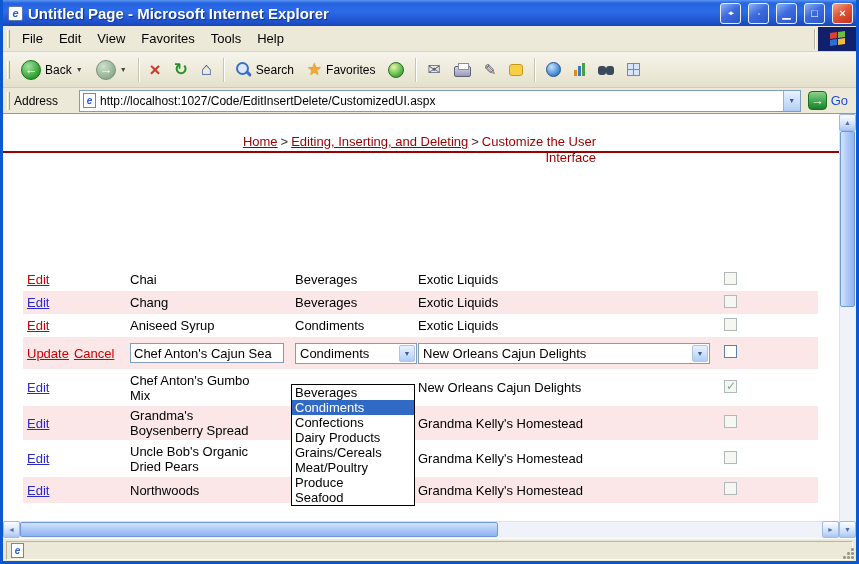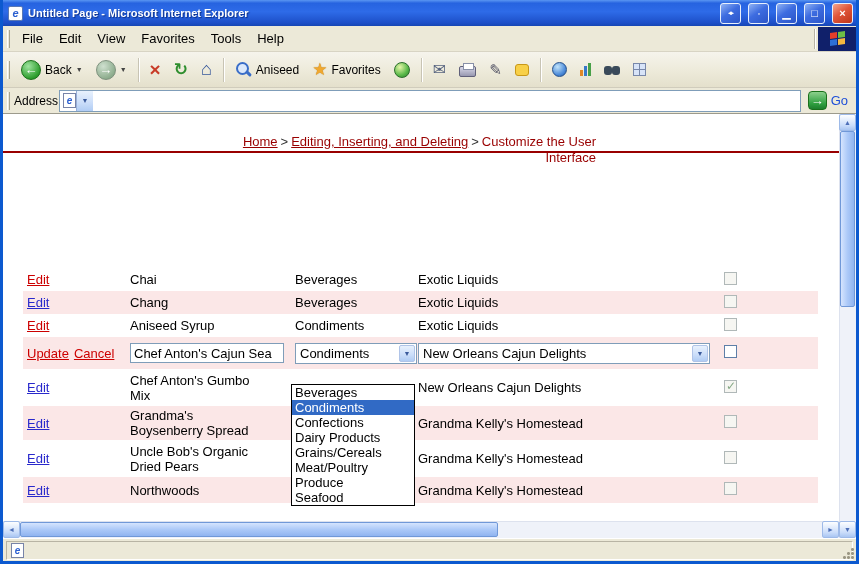--- a/index.html
+++ b/index.html
@@ -6,21 +6,21 @@
   body { font-family: "Liberation Sans", "DejaVu Sans", sans-serif; background:#555; }
 
   .window { position:relative; width:859px; height:564px; border:3px solid #0C59CF; border-top:none;
             background:#ECE9D8; display:flex; flex-direction:column; overflow:hidden; }
 
   
   .titlebar { height:26px; flex:0 0 26px; display:flex; align-items:center; padding:0 3px 0 5px; gap:5px;
     background: linear-gradient(180deg,#5A96F2 0%,#2663E0 12%,#2E6BE8 45%,#1D4FC8 88%,#1646B4 100%); }
   .title-ico { width:15px; height:15px; background:#fff; border:1px solid #5A78B4; border-radius:2px;
     color:#2B5FD0; font-size:11px; font-weight:bold; font-style:italic; line-height:13px; text-align:center; }
-  .title-text { color:#fff; font-weight:bold; font-size:11px; text-shadow:1px 1px 1px #0B2F8A; flex:1;
+  .title-text { color:#fff; font-weight:bold; font-size:15px; text-shadow:1px 1px 1px #0B2F8A; flex:1;
     white-space:nowrap; overflow:hidden; }
   .winbtn { width:21px; height:21px; border:1px solid #E8F0FC; border-radius:3px; margin-left:2px;
     display:flex; align-items:center; justify-content:center; color:#fff; font-size:11px; font-weight:bold;
     background: linear-gradient(145deg,#8FB2F4 0%,#3D6CE0 45%,#2B55C8 100%); }
   .winbtn.small-glyph { font-size:7px; letter-spacing:-1px; }
   .winbtn.close { background: linear-gradient(145deg,#F4A68E 0%,#E0563A 45%,#BE3419 100%); }
 
   
   .menubar { height:26px; flex:0 0 26px; display:flex; align-items:center; padding-left:3px;
     background:#ECE9D8; border-bottom:1px solid #D8D4C4; }
@@ -72,21 +72,21 @@
   .binoc::before, .binoc::after { content:""; position:absolute; top:0; width:8px; height:9px;
     background:#3A4A5A; border-radius:3px; }
   .binoc::before{left:0} .binoc::after{right:0}
   .grid-ico { width:13px; height:13px; border:1px solid #7888AA; background:
     linear-gradient(90deg, transparent 5px, #7888AA 5px, #7888AA 6px, transparent 6px),
     linear-gradient(0deg, transparent 5px, #7888AA 5px, #7888AA 6px, transparent 6px), #D8E4F8; }
 
   
   .addressbar { height:26px; flex:0 0 26px; display:flex; align-items:center; padding:0 4px 0 3px;
     background:#ECE9D8; border-bottom:1px solid #9C9A8C; }
-  .addr-label { font-size:12px; color:#000; margin-right:1px; }
+  .addr-label { font-size:12px; color:#000; margin-right:21px; }
   .addr-input { flex:1; height:22px; background:#fff; border:1px solid #7F9DB9; display:flex; align-items:center;
     padding-left:3px; position:relative; }
   .page-ico { width:13px; height:15px; background:#fff; border:1px solid #7884A8; flex:0 0 13px;
     color:#2B5FD0; font-size:10px; font-weight:bold; font-style:italic; line-height:13px; text-align:center; }
   .addr-url { font-size:12px; color:#000; padding-left:4px; flex:1; white-space:nowrap; overflow:hidden; }
   .addr-drop { width:17px; height:20px; display:flex; align-items:center; justify-content:center;
     background:linear-gradient(180deg,#E8F1FD,#CADDF9 60%,#B0CCF4); border-left:1px solid #98B0D8;
     color:#3A5A9C; font-size:7px; }
   .go-wrap { display:flex; align-items:center; gap:4px; margin-left:7px; padding-right:4px; }
   .go-ico { width:19px; height:19px; border-radius:4px; display:flex; align-items:center; justify-content:center;
@@ -238,21 +238,21 @@
       </div>
     <div class="tbtn">
         <span class="glyph-refresh">↻</span>
       </div>
     <div class="tbtn">
         <span class="glyph-home">⌂</span>
       </div>
     <div class="tsep"></div>
     <div class="tbtn">
       <span class="mag"></span>
-      <span>Aniseed</span>
+      <span>Search</span>
     </div>
     <div class="tbtn">
       <span class="glyph-star">★</span>
       <span>Favorites</span>
     </div>
     <div class="tbtn">
         <span class="ball"></span>
       </div>
     <div class="tsep"></div>
     <div class="tbtn">
@@ -284,20 +284,21 @@
     <div class="tbtn">
         <span class="grid-ico"></span>
       </div>
   </div>
 
   <div class="addressbar">
     <div class="grip"></div>
     <span class="addr-label">Address</span>
     <div class="addr-input">
       <span class="page-ico">e</span>
+      <span class="addr-url">http://localhost:1027/Code/EditInsertDelete/CustomizedUI.aspx</span>
       <span class="addr-drop">
           <span>▼</span>
         </span>
     </div>
     <div class="go-wrap">
       <span class="go-ico">→</span>
       <span class="go-label">Go</span>
     </div>
   </div>
 

